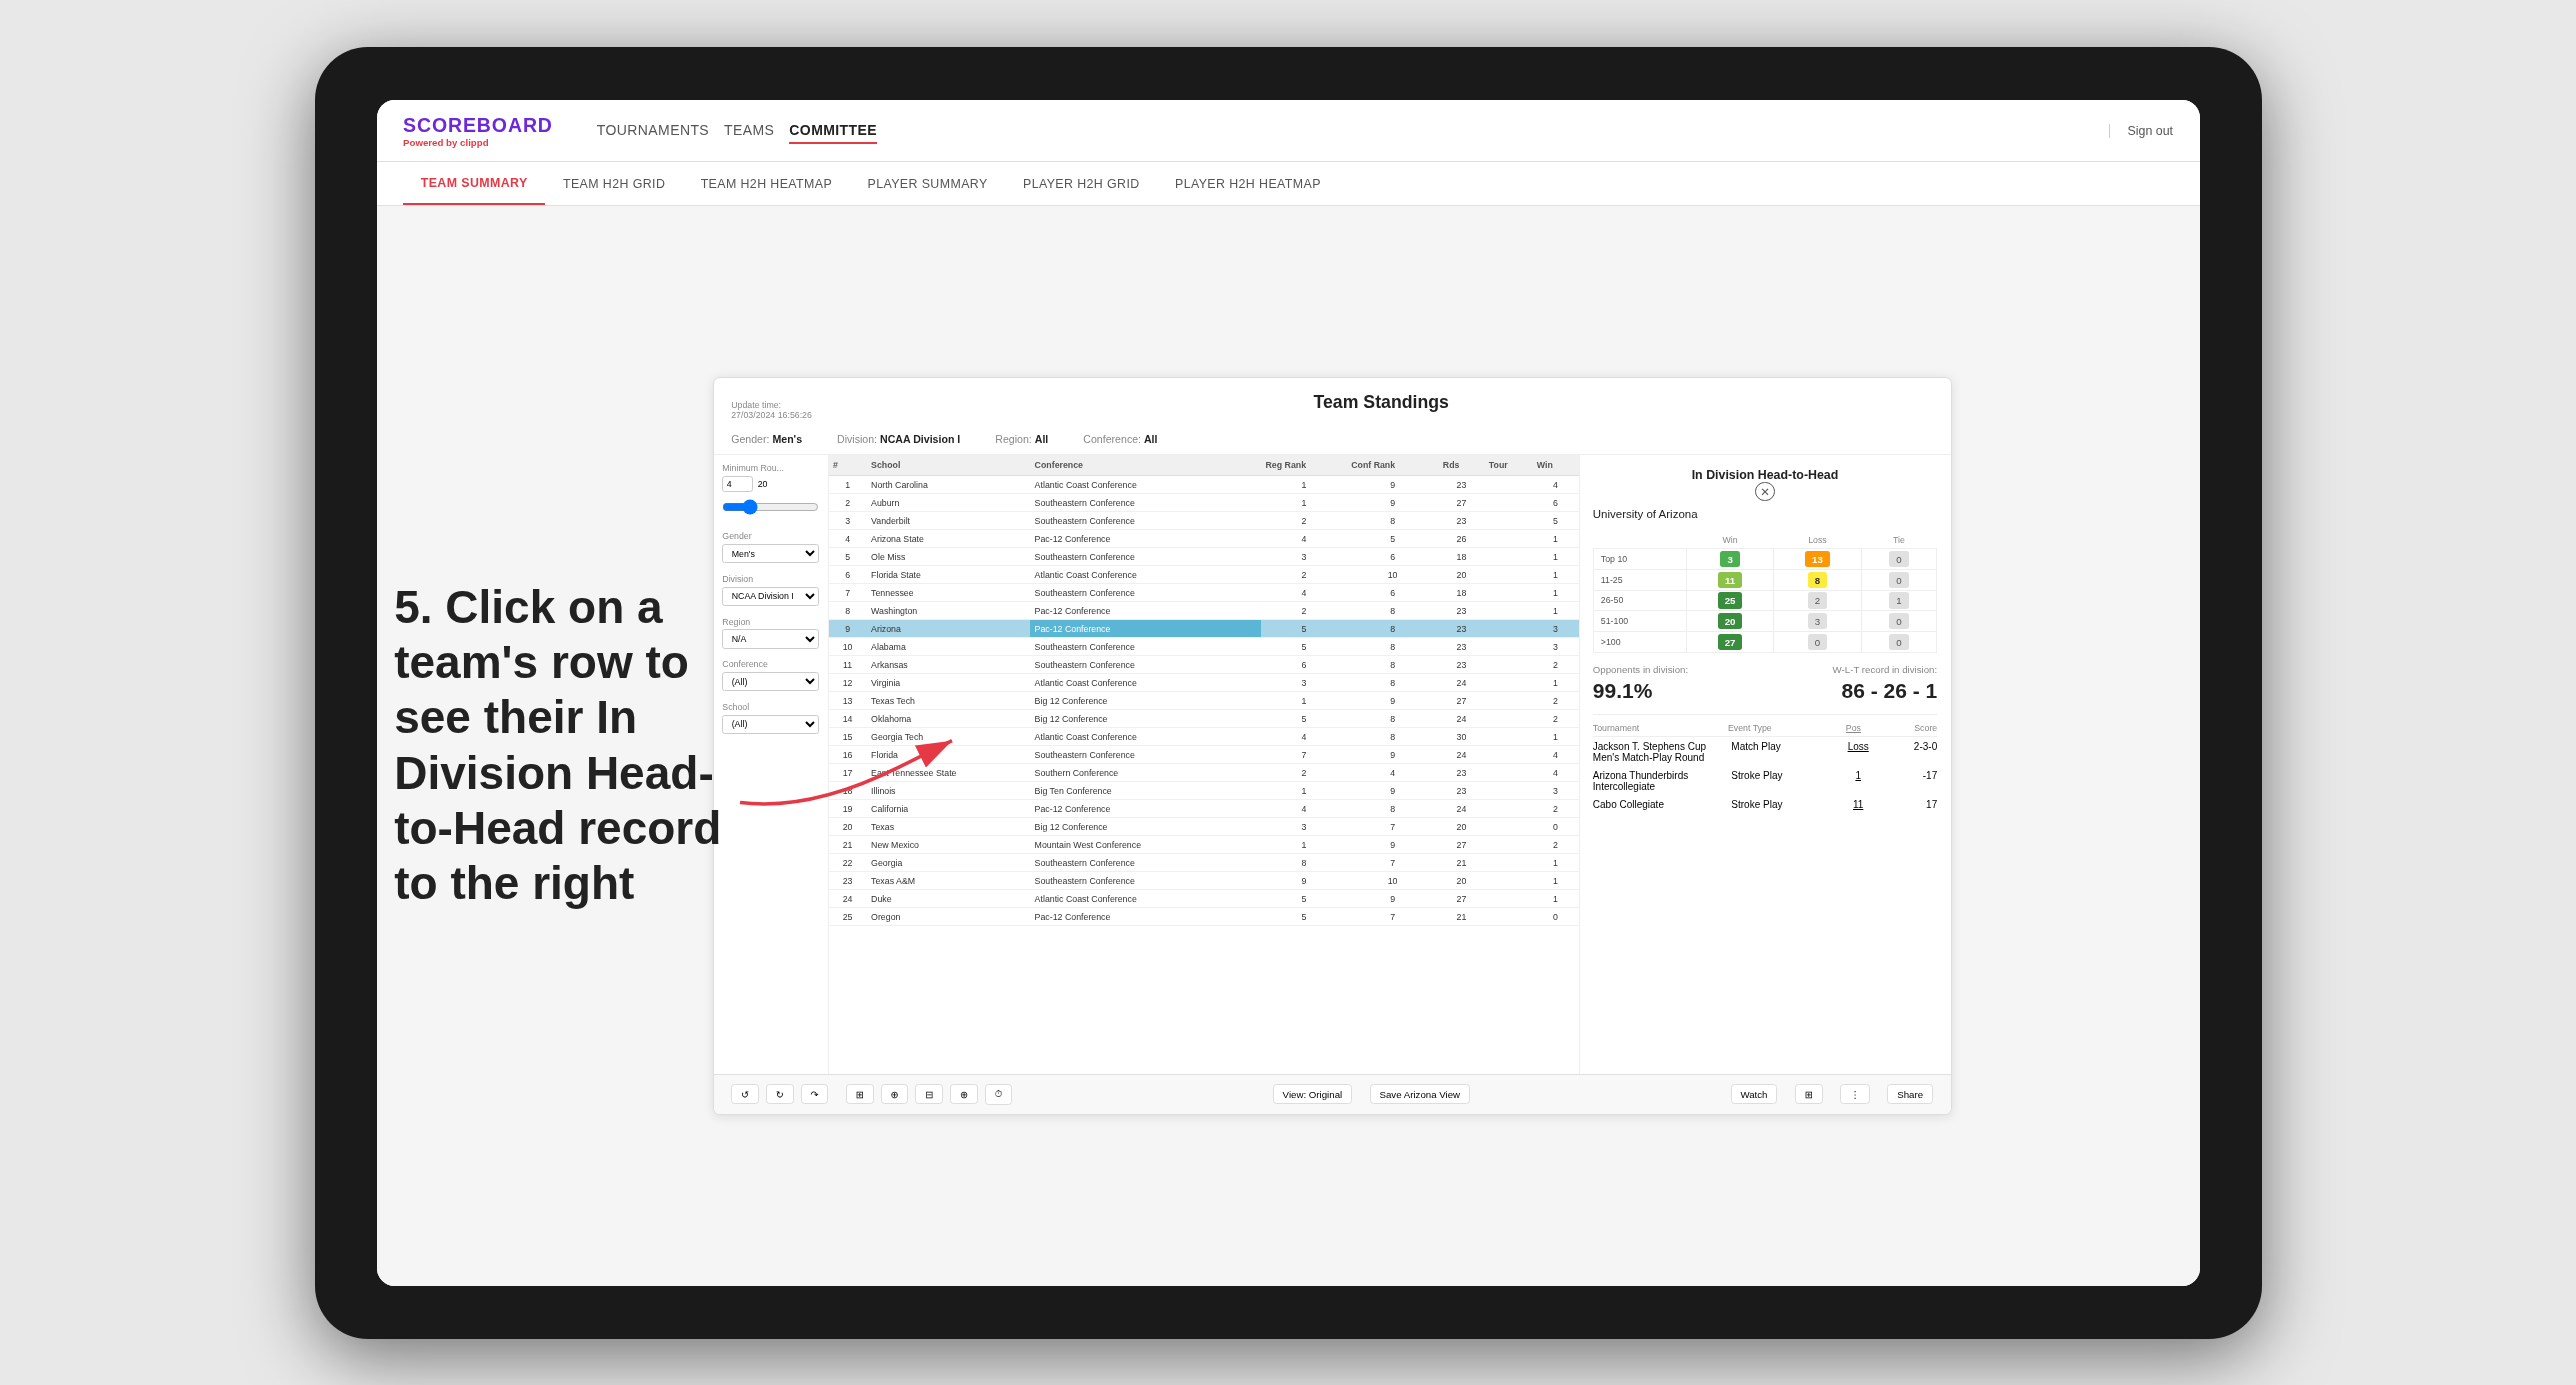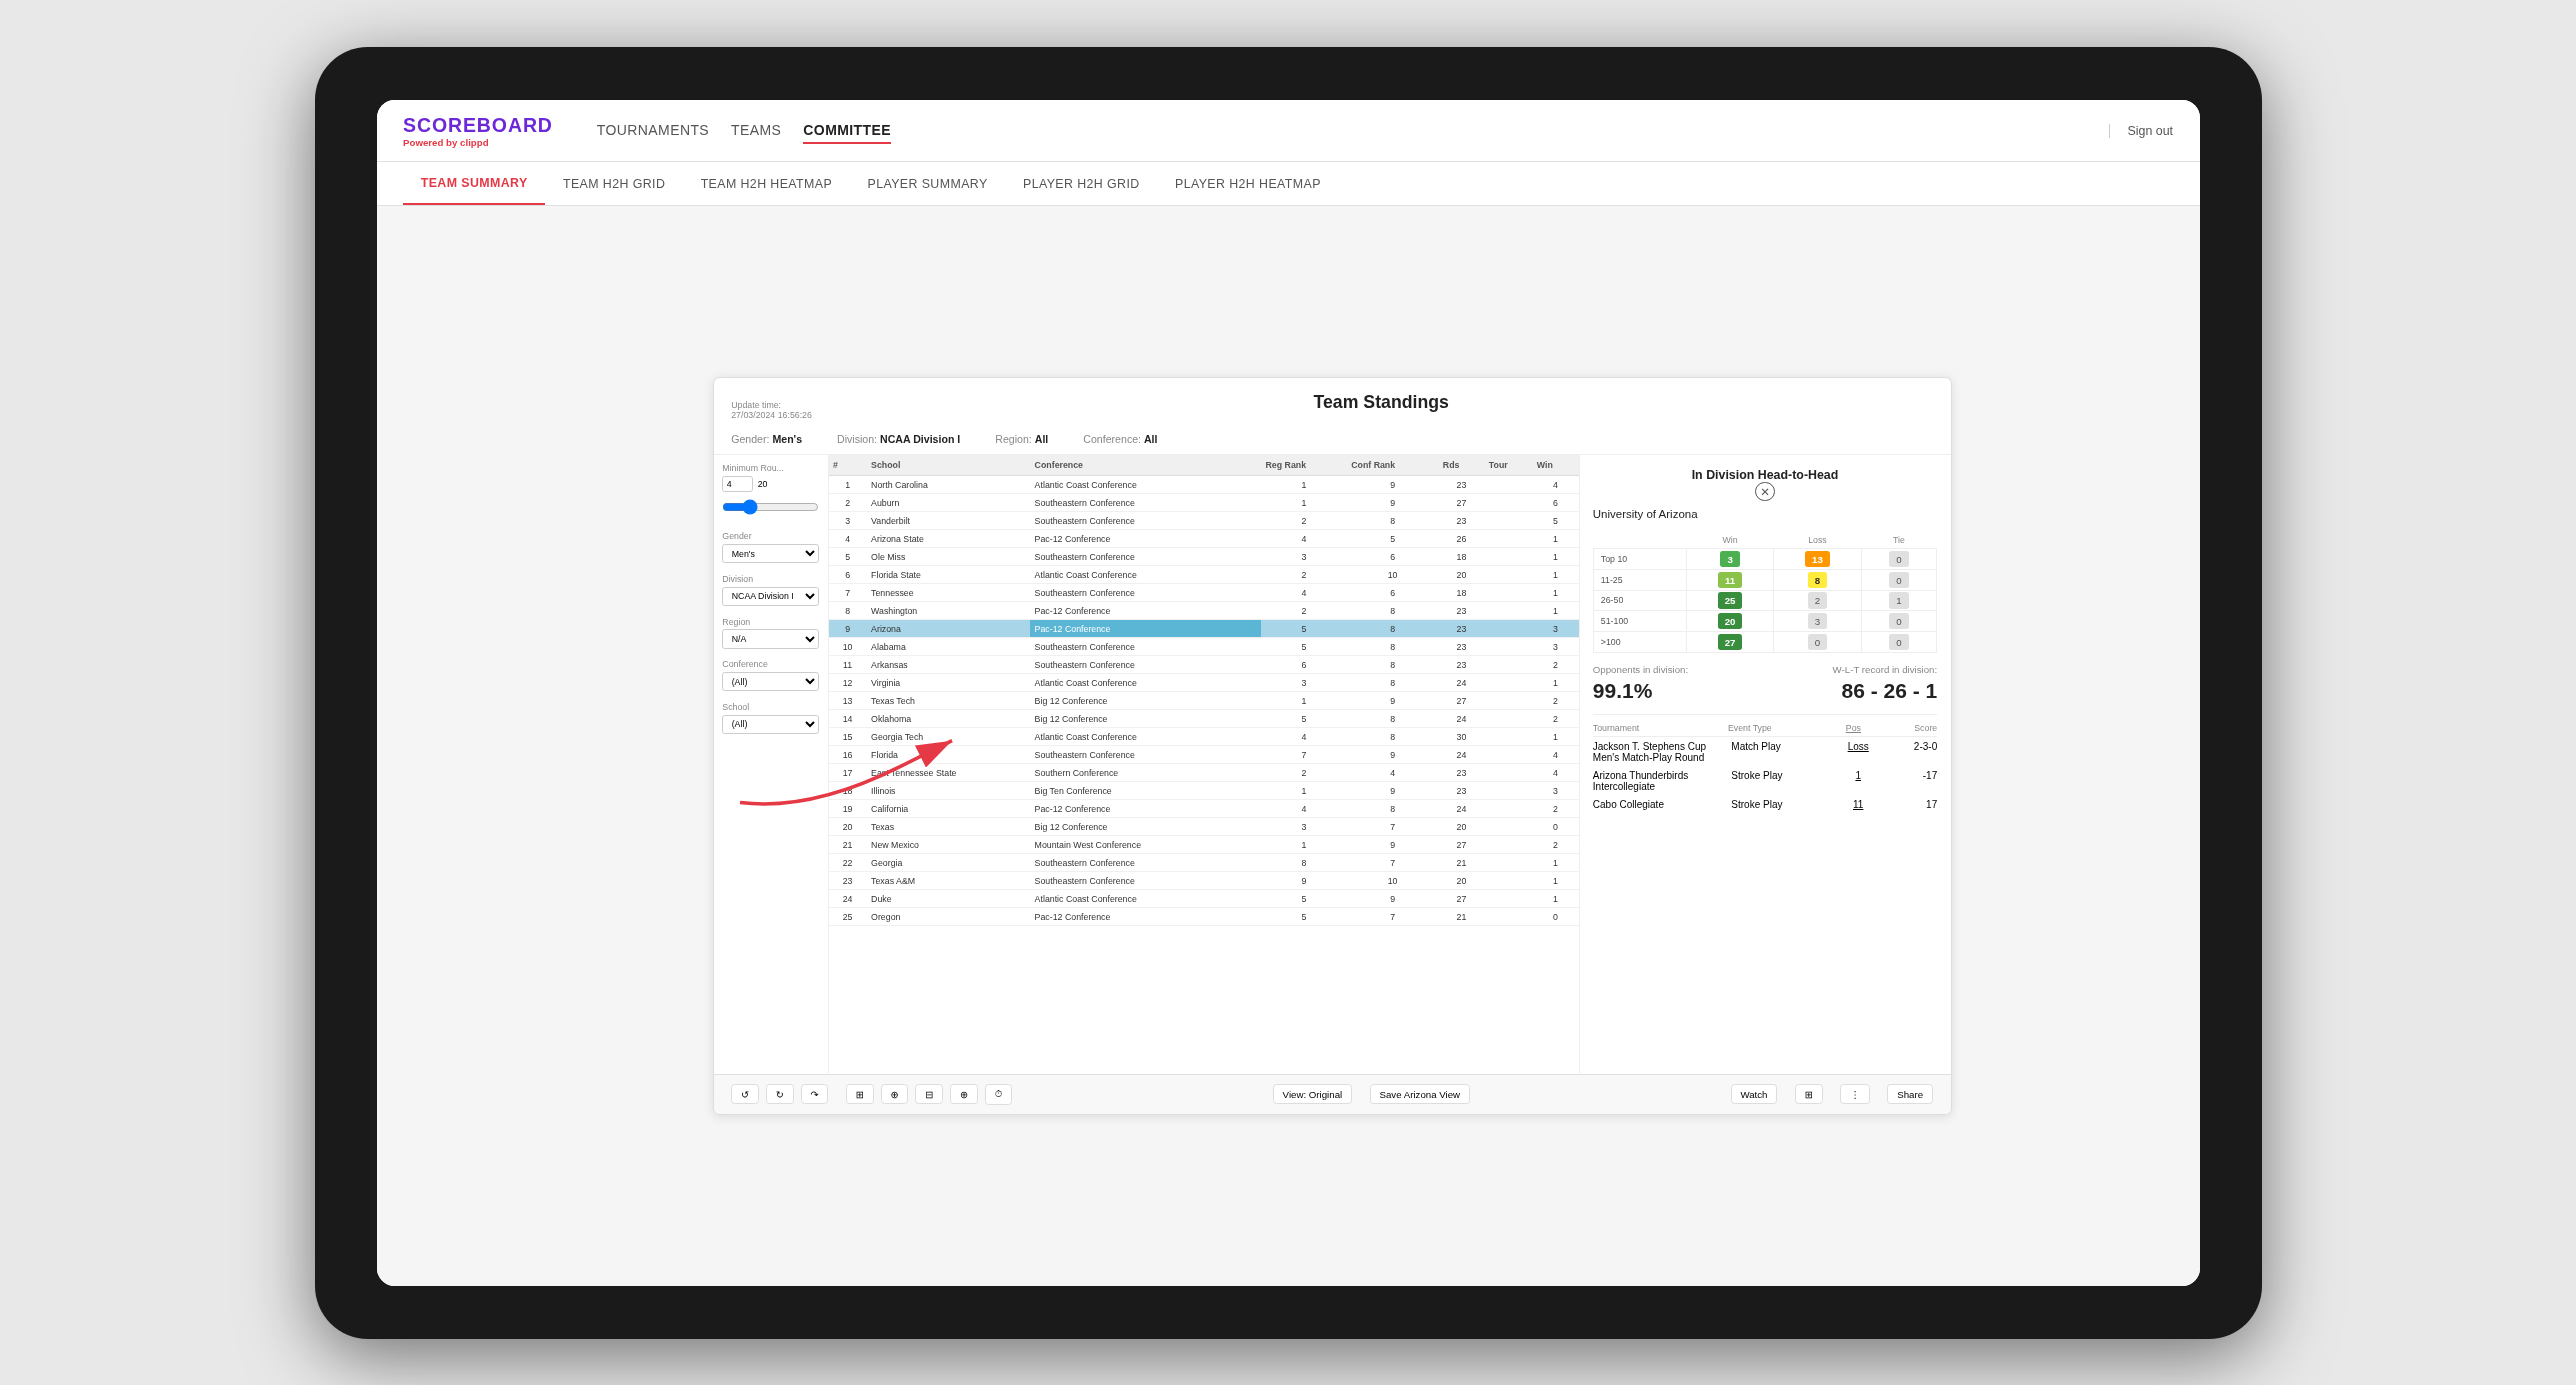--- a/index.html
+++ b/index.html
@@ -65,21 +65,21 @@
       color: #888;
     }
 
     .logo-subtitle span {
       color: #e63946;
       font-weight: bold;
     }
 
     .top-nav-links {
       display: flex;
-      gap: 22px;
+      gap: 15px;
       flex: 1;
     }
 
     .top-nav-link {
       font-size: 14px;
       color: #555;
       cursor: pointer;
       text-transform: uppercase;
       letter-spacing: 0.4px;
       padding: 4.4px 0;
@@ -489,20 +489,21 @@
       <span class="sec-nav-link active">TEAM SUMMARY</span>
       <span class="sec-nav-link">TEAM H2H GRID</span>
       <span class="sec-nav-link">TEAM H2H HEATMAP</span>
       <span class="sec-nav-link">PLAYER SUMMARY</span>
       <span class="sec-nav-link">PLAYER H2H GRID</span>
       <span class="sec-nav-link">PLAYER H2H HEATMAP</span>
     </div>
 
     <div class="main-content">
 
+      <div class="annotation-text">5. Click on a team's row to see their In Division Head-to-Head record to the right</div>
 
       <svg class="arrow-svg" width="248" height="106" viewBox="0 0 280 120">
         <defs>
           <marker id="arrowhead" markerWidth="10" markerHeight="7" refX="10" refY="3.5" orient="auto">
             <polygon points="0 0, 10 3.5, 0 7" fill="#e63946"></polygon>
           </marker>
         </defs>
         <path d="M 20 100 Q 100 110 200 60 L 260 30" stroke="#e63946" stroke-width="4" fill="none" marker-end="url(#arrowhead)"></path>
       </svg>
 

